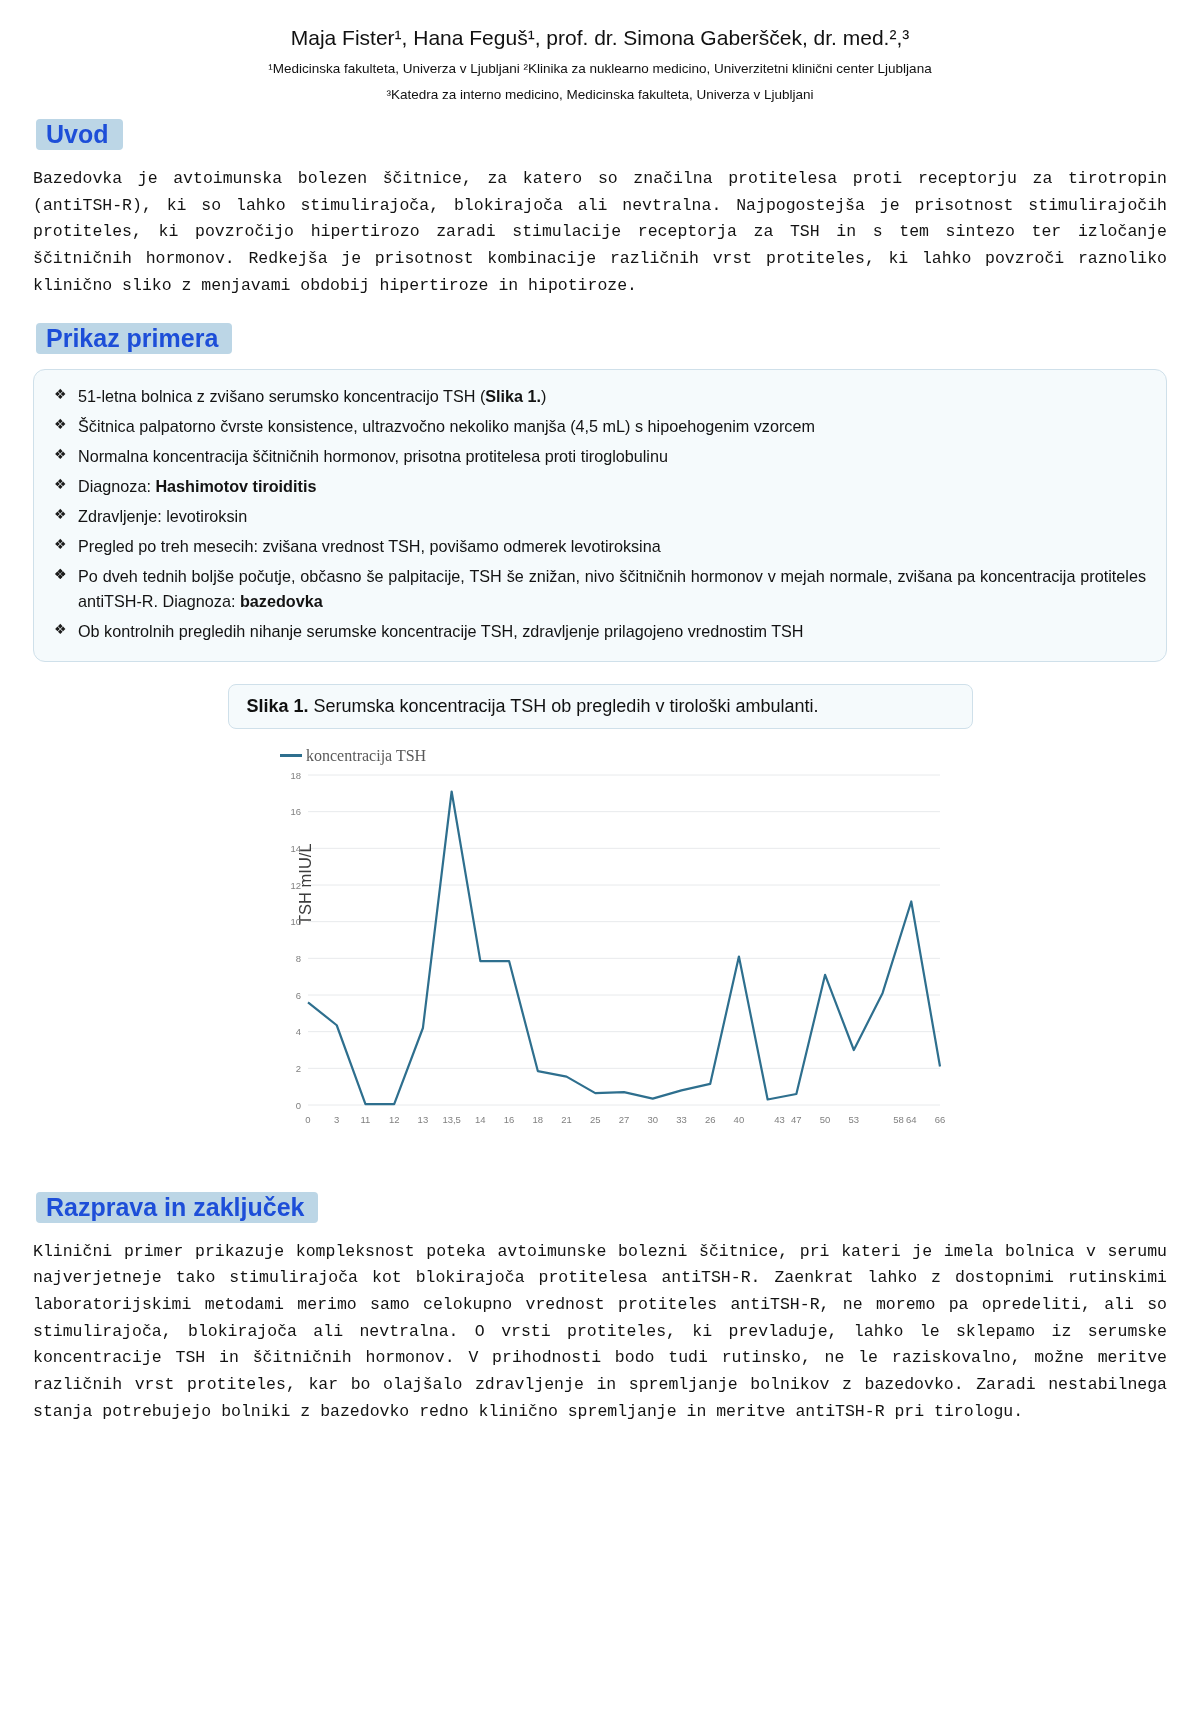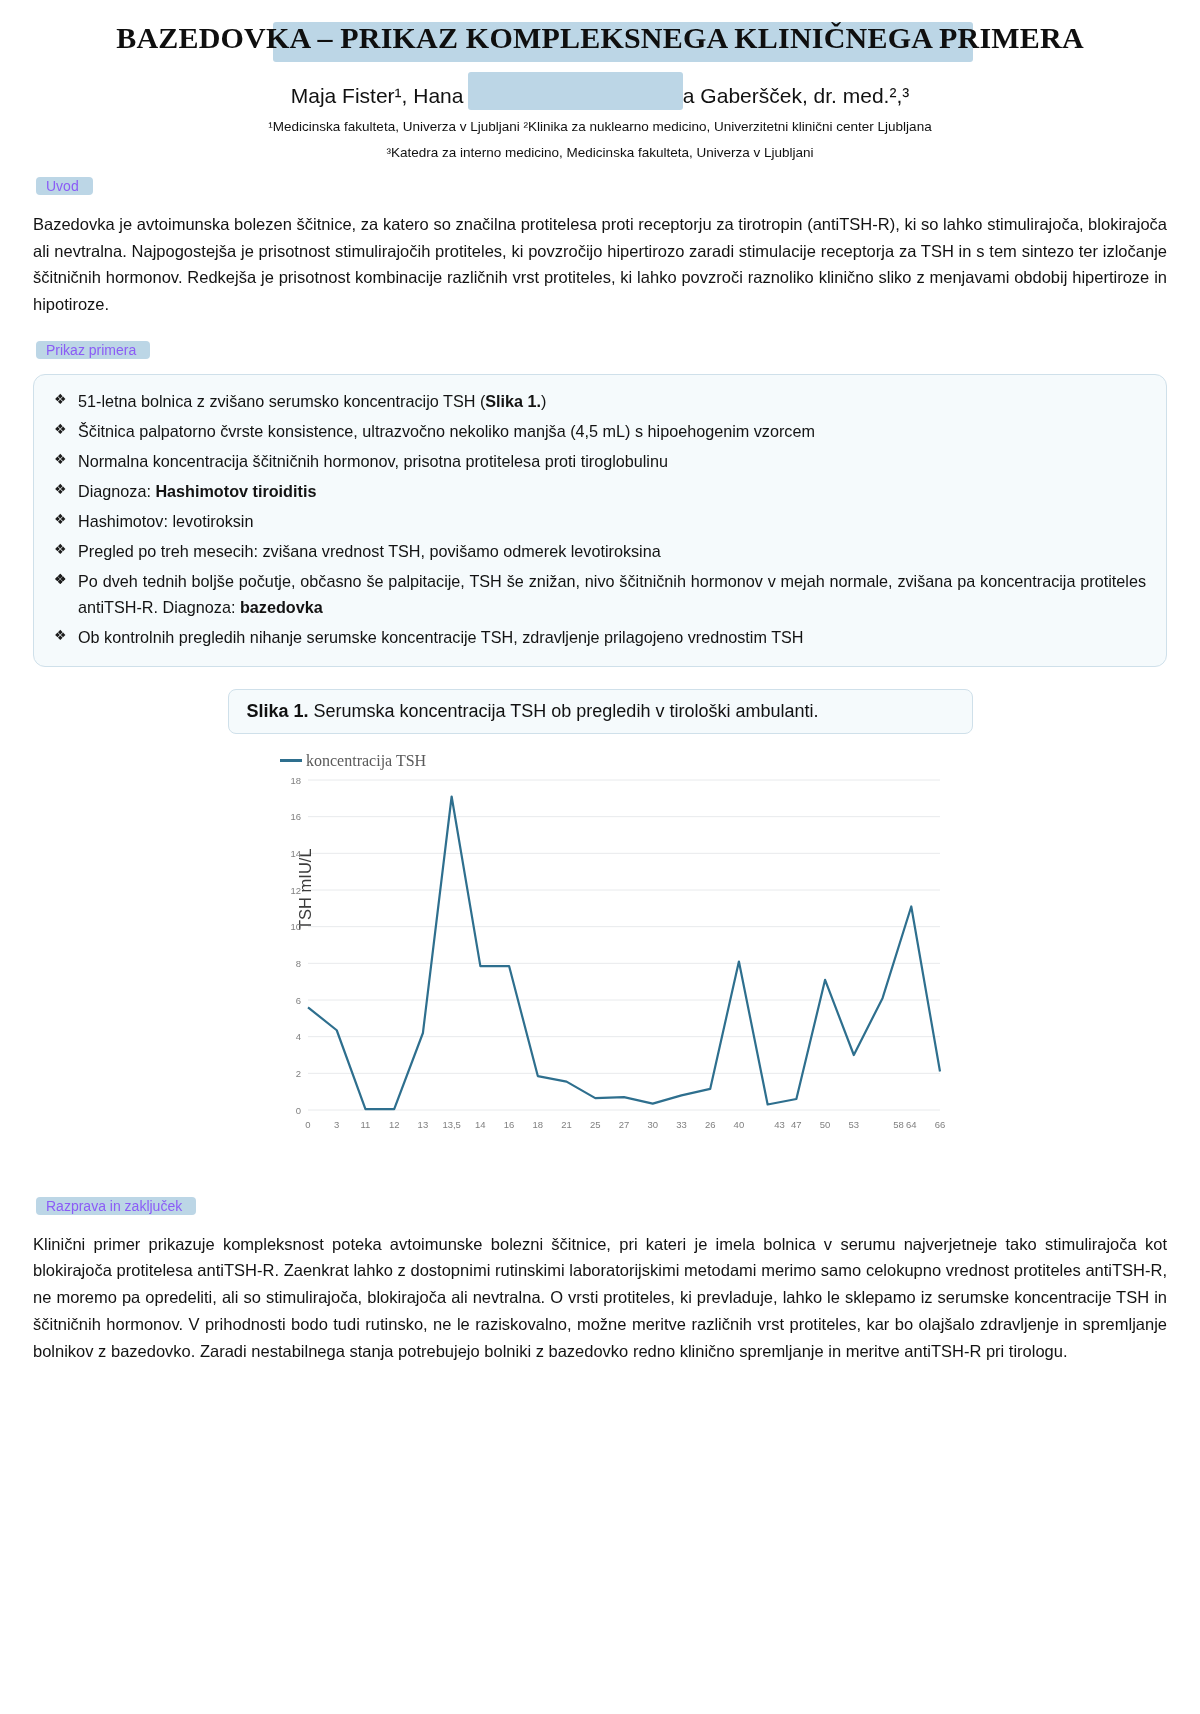--- a/index.html
+++ b/index.html
@@ -56,40 +56,41 @@
     color: #111;
   }
   .affil.second { }
 
   
   .sec-head {
     display: inline-block;
     position: relative;
     margin: 16px 0 0 8px;
     padding: 2px 14px 3px 10px;
-    font-size: 14px;
-    font-weight: normal;
-    color: #8b5cf6;
+    font-size: 25px;
+    font-weight: bold;
+    color: #1d4ed8;
   }
   .sec-head::before {
     content: "";
     position: absolute;
     left: 0; top: 1px; right: 0; bottom: 2px;
     background: #bcd6e6;
     border-radius: 4px;
     z-index: -1;
   }
 
   
   p.body {
     margin: 14px 5px 0 5px;
     font-size: 16.5px;
     line-height: 1.62;
     text-align: justify;
     color: #131313;
+    font-family: Liberation Mono, monospace;
   }
 
   
   .case-box {
     margin: 13px 5px 0 5px;
     border: 1px solid #cfe0ea;
     border-radius: 12px;
     background: #f5fafc;
     padding: 14px 20px 16px 18px;
   }
@@ -190,25 +191,20 @@
 
   
   .conclusion { margin-top: 4px; }
 </style>
 </head>
 <body>
 
 <div class="poster">
 
   
-  <div class="title-wrap">
-    <div class="title-hl a"></div>
-    <div class="title-hl b"></div>
-    <h1 class="title">BAZEDOVKA – PRIKAZ KOMPLEKSNEGA KLINIČNEGA PRIMERA</h1>
-  </div>
 
   
   <div class="authors">
     <span>Maja Fister¹, Hana Feguš¹, prof. dr. Simona Gaberšček, dr. med.²,³</span>
   </div>
   <div class="affil">¹Medicinska fakulteta, Univerza v Ljubljani ²Klinika za nuklearno medicino, Univerzitetni klinični center Ljubljana</div>
   <div class="affil second">³Katedra za interno medicino, Medicinska fakulteta, Univerza v Ljubljani</div>
 
   
   <div class="sec-head">Uvod</div>
@@ -216,21 +212,21 @@
 
   
   <div class="sec-head" style="margin-top:22px">Prikaz primera</div>
 
   <div class="case-box">
     <ul class="case-list" id="case-list">
         <li><span class="bullet">❖</span><span>51-letna bolnica z zvišano serumsko koncentracijo TSH (</span><b>Slika 1.</b><span>)</span></li>
         <li><span class="bullet">❖</span><span>Ščitnica palpatorno čvrste konsistence, ultrazvočno nekoliko manjša (4,5 mL) s hipoehogenim vzorcem</span></li>
         <li><span class="bullet">❖</span><span>Normalna koncentracija ščitničnih hormonov, prisotna protitelesa proti tiroglobulinu</span></li>
         <li><span class="bullet">❖</span><span>Diagnoza: </span><b>Hashimotov tiroiditis</b></li>
-        <li><span class="bullet">❖</span><span>Hashimotov: levotiroksin</span></li>
+        <li><span class="bullet">❖</span><span>Zdravljenje: levotiroksin</span></li>
         <li><span class="bullet">❖</span><span>Pregled po treh mesecih: zvišana vrednost TSH, povišamo odmerek levotiroksina</span></li>
         <li><span class="bullet">❖</span></li>
         <li><span class="bullet">❖</span><span>Po dveh tednih boljše počutje, občasno še palpitacije, TSH še znižan, nivo ščitničnih hormonov v mejah normale, zvišana pa koncentracija protiteles antiTSH-R. Diagnoza: </span><b>bazedovka</b></li>
         <li><span class="bullet">❖</span><span>Ob kontrolnih pregledih nihanje serumske koncentracije TSH, zdravljenje prilagojeno vrednostim TSH</span></li>
       </ul>
   </div>
 
   
   <div class="fig-caption">
     <b>Slika 1.</b><span> Serumska koncentracija TSH ob pregledih v tirološki ambulanti.</span>

